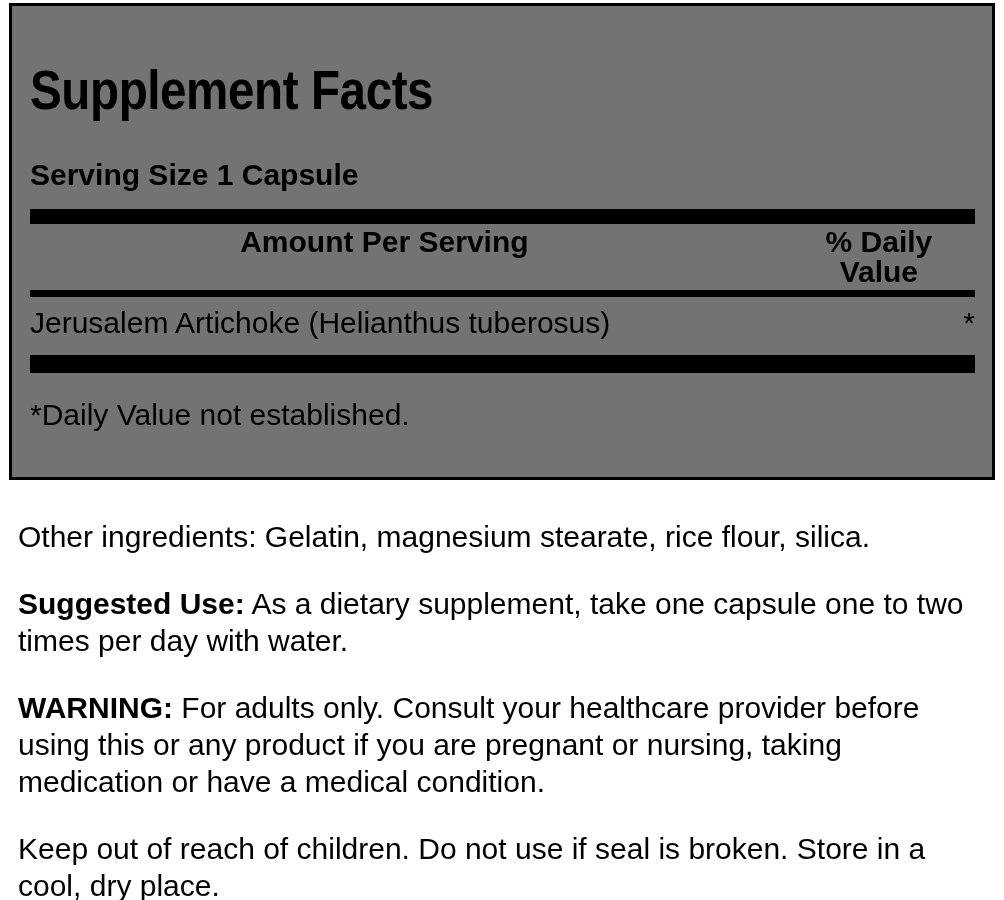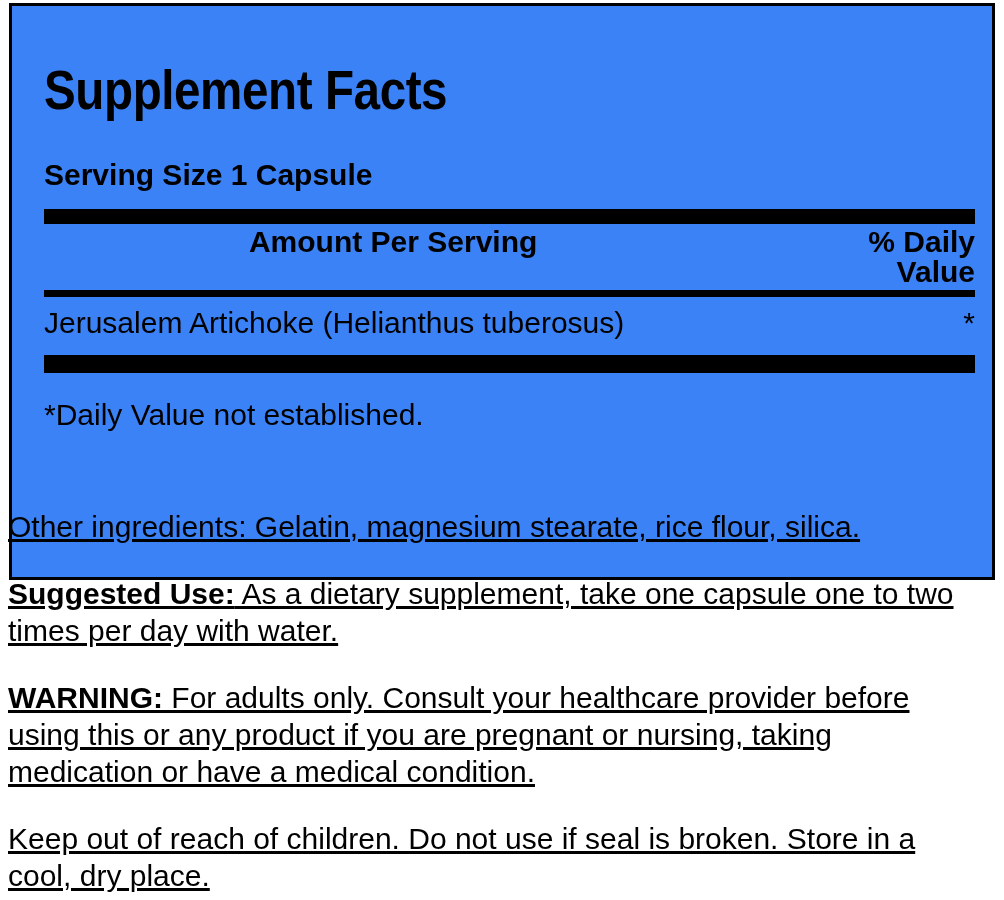--- a/index.html
+++ b/index.html
@@ -15,25 +15,25 @@
     height: 900px;
     background: #ffffff;
     overflow: hidden;
   }
   
   .facts-box {
     position: absolute;
     left: 9px;
     top: 3px;
     width: 986px;
-    height: 577px;
+    height: 477px;
     border: 3px solid #000;
     box-sizing: border-box;
-    padding: 0 17px 0 32px;
-    background: #3b82f6;
+    padding: 0 17px 0 18px;
+    background: #737373;
   }
   .panel-title {
     margin: 56px 0 0 0;
     font-size: 56px;
     line-height: 56px;
     font-weight: 700;
     letter-spacing: -0.5px;
     white-space: nowrap;
     transform: scaleX(0.85);
     transform-origin: left center;
@@ -51,21 +51,21 @@
   .hdr-row {
     display: flex;
     align-items: baseline;
     font-weight: 700;
     font-size: 30px;
     line-height: 30px;
     padding: 3px 0;
     gap: 44px;
   }
   .hdr-amount { width: 75%; text-align: center; }
-  .hdr-dv { flex: 1; text-align: right; }
+  .hdr-dv { flex: 1; text-align: center; }
   .ing-row {
     position: relative;
     font-size: 30px;
     line-height: 34px;
     padding-top: 9px;
   }
   .ing-line1 {
     display: flex;
     justify-content: space-between;
     align-items: flex-start;
@@ -79,21 +79,21 @@
   }
   
   .info {
     position: absolute;
     left: 8px;
     top: 508px;
     width: 977px;
     font-size: 30px;
     line-height: 37px;
   }
-  .info p { margin: 0; text-decoration: underline; }
+  .info p { margin: 10px; }
   .info p + p { margin-top: 30px; }
   .info b { font-weight: 700; }
 </style>
 </head>
 <body>
 
 <div class="page">
 
   <div class="facts-box">
     <div class="panel-title">Supplement Facts</div>

